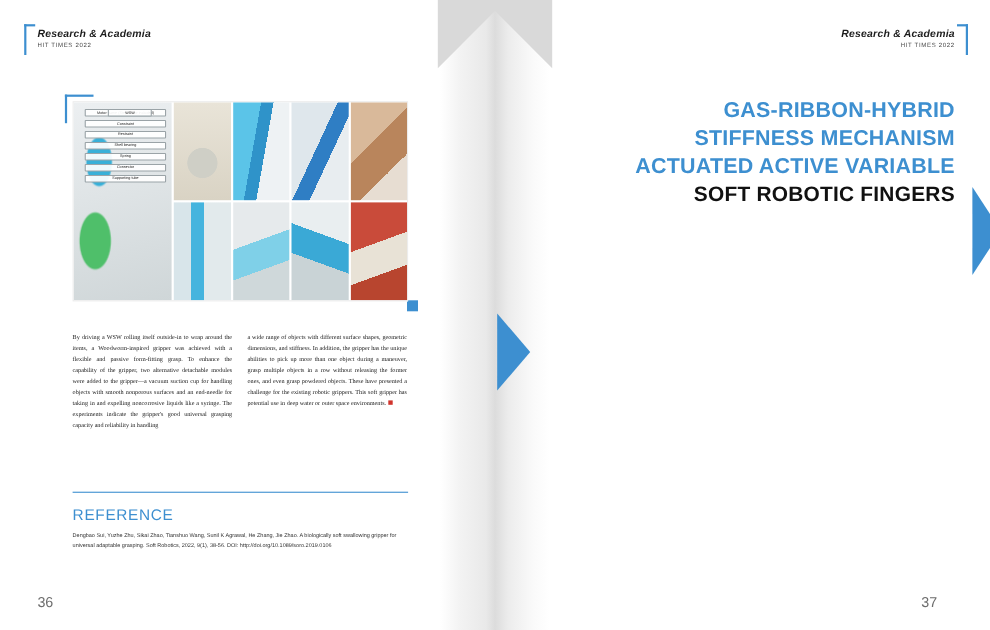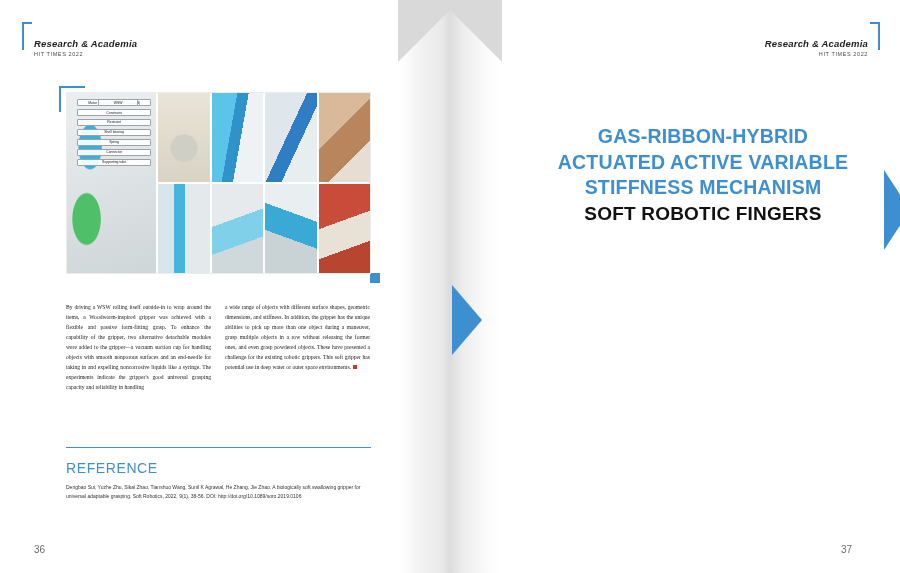--- a/index.html
+++ b/index.html
@@ -71,21 +71,20 @@
   .runhead {
     position: absolute;
     font-family: "Liberation Sans", sans-serif;
   }
   .runhead .rh-title {
     font-size: 9.5px;
     font-weight: bold;
     font-style: italic;
     color: #1d1d1d;
     letter-spacing: .2px;
-    margin-top: 12px;
   }
   .runhead .rh-sub {
     font-size: 5.5px;
     color: #4a4a4a;
     letter-spacing: .6px;
     margin-top: 2px;
   }
   .rh-left  { top: 26px; left: 34px; }
   .rh-right { top: 26px; right: 32px; text-align: right; }
   .rh-rule {
@@ -228,34 +227,33 @@
     font-size: 5px;
     line-height: 1.7;
     color: #333;
   }
 
   
   .folio {
     position: absolute;
     bottom: 18px;
     font-family: "Liberation Sans", sans-serif;
-    font-size: 10px;
+    font-size: 13px;
     color: #6d6d6d;
   }
   .folio-left  { left: 34px; }
   .folio-right { right: 48px; }
 
   
   .headline {
     position: absolute;
     top: 88px; right: 32px;
     width: 330px;
-    text-align: center;
-    font-family: "Liberation Sans", sans-serif;
-    margin-top: 36px;
+    text-align: right;
+    font-family: "Liberation Sans", sans-serif;
   }
   .hl-1 {
     font-size: 19.5px;
     font-weight: bold;
     color: #3d8fd0;
     letter-spacing: .2px;
     line-height: 1.32;
     text-transform: uppercase;
   }
   .hl-for {
@@ -335,22 +333,22 @@
 
     <div class="rh-rule rh-rule-right"></div>
     <div class="rh-vline rh-vline-right"></div>
     <div class="runhead rh-right">
       <div class="rh-title">Research &amp; Academia</div>
       <div class="rh-sub">HIT TIMES 2022</div>
     </div>
 
     <div class="headline">
       <div class="hl-1">GAS-RIBBON-HYBRID</div>
+      <div class="hl-1">STIFFNESS MECHANISM</div>
       <div class="hl-1">ACTUATED ACTIVE VARIABLE</div>
-      <div class="hl-1">STIFFNESS MECHANISM</div>
       <div class="hl-2">SOFT ROBOTIC FINGERS</div>
     </div>
 
     <div class="folio folio-right">37</div>
   </div>
 
   <div class="gutter"></div>
   <div class="tri-tl"></div>
   <div class="tri-tr"></div>
   <div class="tri-blue-mid"></div>

